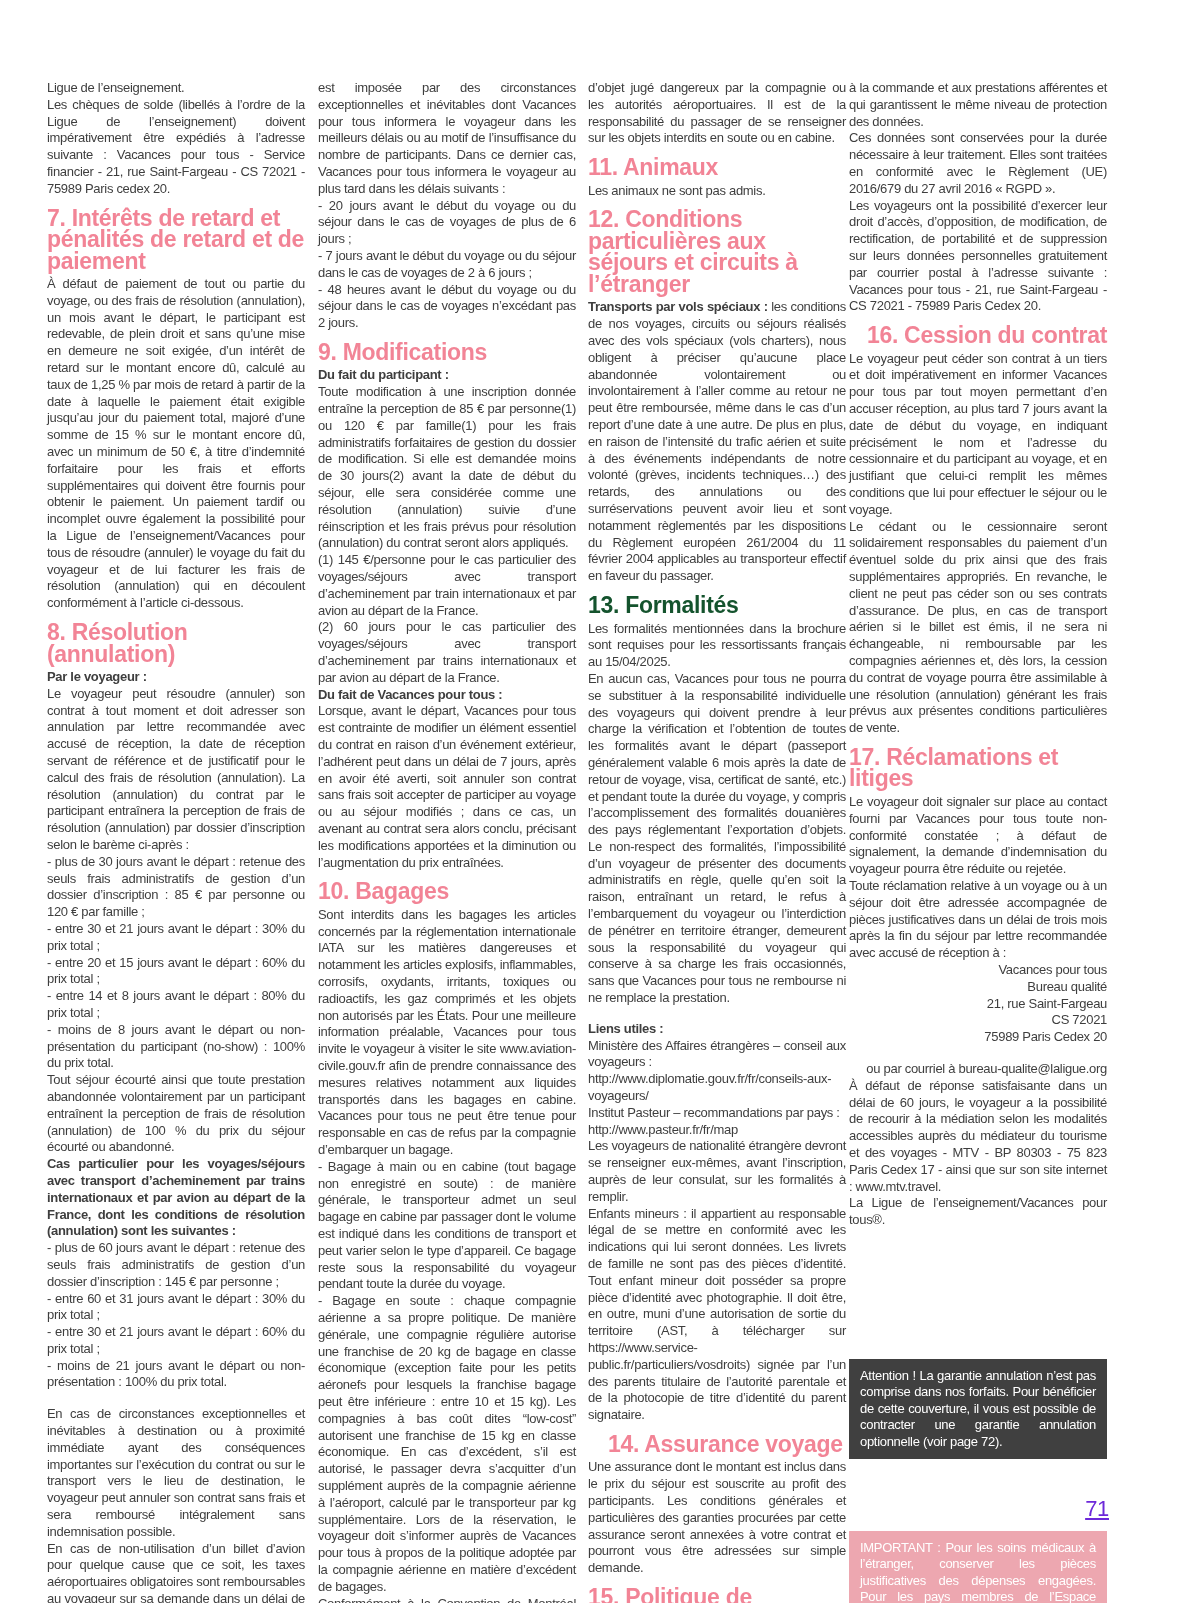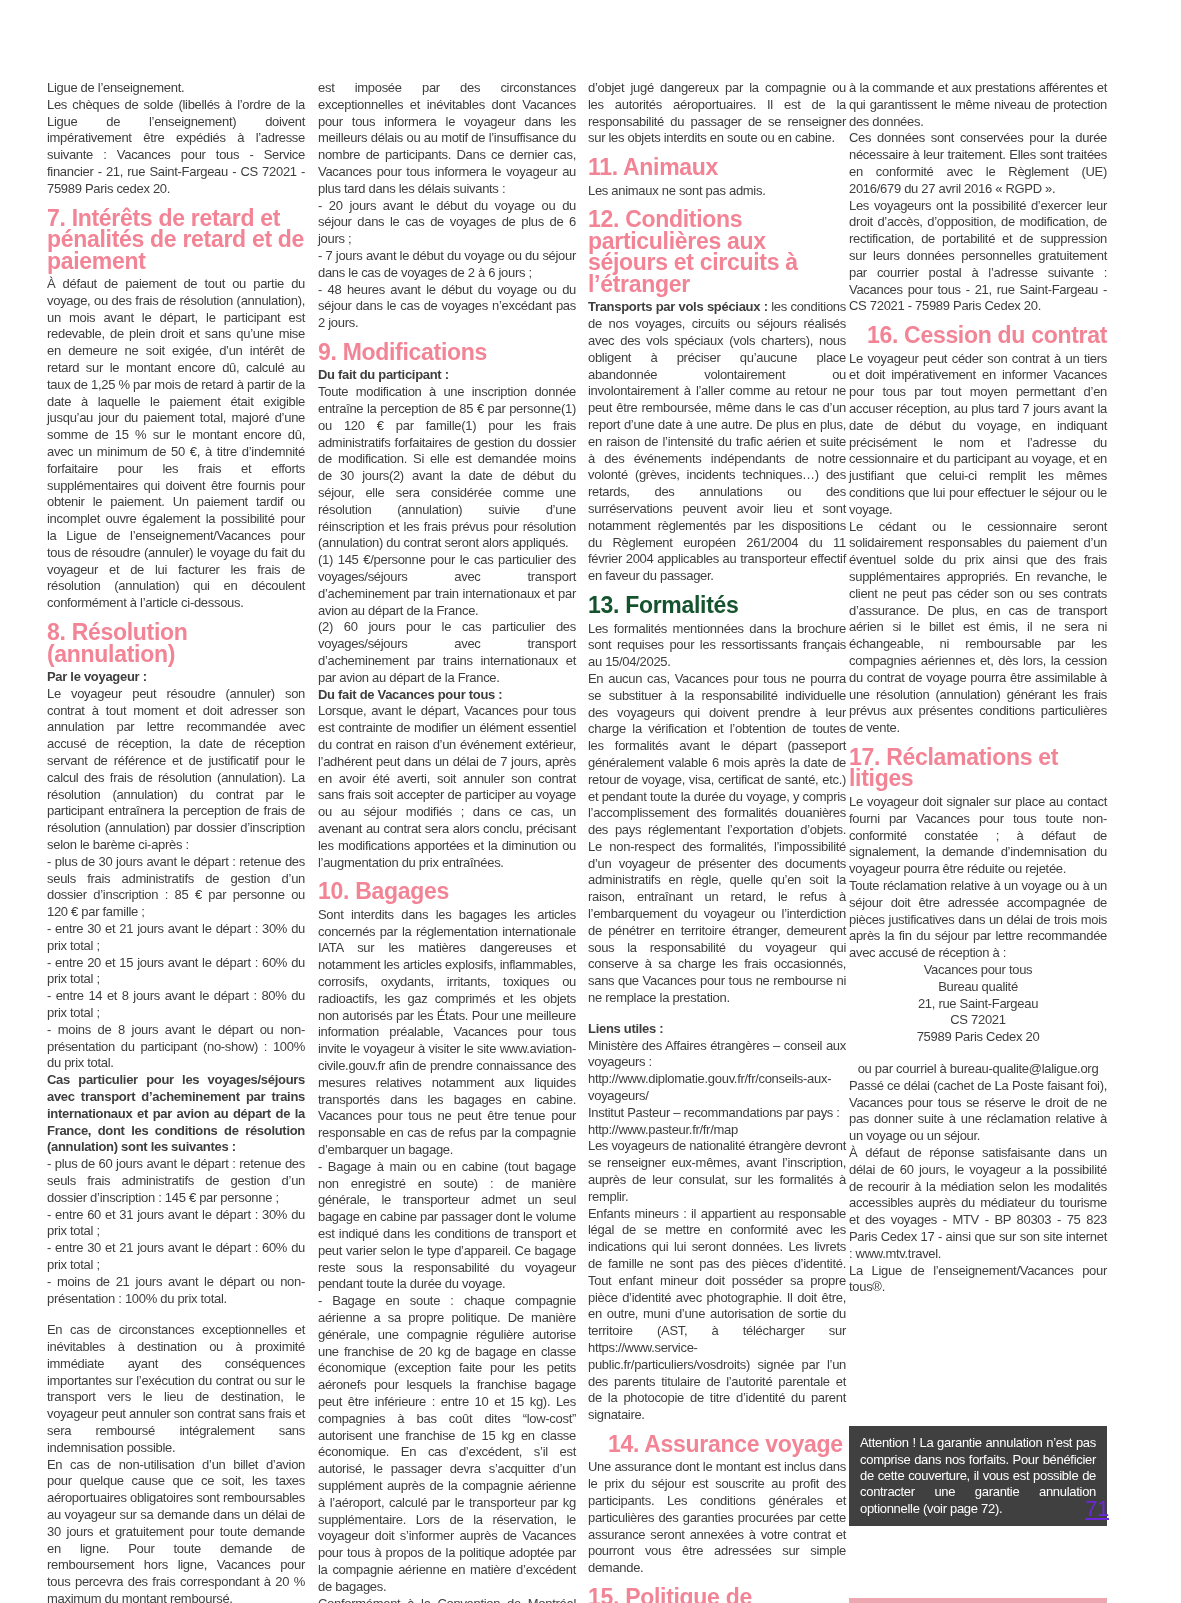--- a/index.html
+++ b/index.html
@@ -11,21 +11,21 @@
   #col1{left:47px;} #col2{left:318px;} #col3{left:588px;} #col4{left:849px;}
   .para{
     font-size:13px;line-height:16.8px;text-align:justify;
     letter-spacing:-0.3px;word-break:break-word;
   }
   .bold{font-weight:bold;}
   .heading{
     font-size:23px;line-height:21.5px;letter-spacing:-0.3px;
     margin:10px 0 4px 0;font-weight:bold;
   }
-  .center-line{font-size:13px;line-height:16.8px;text-align:center;letter-spacing:-0.3px;}
+  .center-line{font-size:13px;line-height:16.8px;text-align:right;letter-spacing:-0.3px;}
   .pinkbox{
     color:#ffffff;padding:9px 11px;font-size:13px;line-height:16.4px;
     text-align:justify;letter-spacing:-0.3px;word-break:break-word;
   }
   .pagenum{
     position:absolute;right:72px;top:1496px;font-size:22px;color:#6d28d9;
     letter-spacing:-0.3px;
     text-decoration:underline;
   }
 </style>
@@ -38,20 +38,21 @@
     <div class="heading" style="color: rgb(242, 132, 150);">7. Intérêts de retard et pénalités de retard et de paiement</div>
     <div class="para">À défaut de paiement de tout ou partie du voyage, ou des frais de résolution (annulation), un mois avant le départ, le participant est redevable, de plein droit et sans qu’une mise en demeure ne soit exigée, d’un intérêt de retard sur le montant encore dû, calculé au taux de 1,25 % par mois de retard à partir de la date à laquelle le paiement était exigible jusqu’au jour du paiement total, majoré d’une somme de 15 % sur le montant encore dû, avec un minimum de 50 €, à titre d’indemnité forfaitaire pour les frais et efforts supplémentaires qui doivent être fournis pour obtenir le paiement. Un paiement tardif ou incomplet ouvre également la possibilité pour la Ligue de l’enseignement/Vacances pour tous de résoudre (annuler) le voyage du fait du voyageur et de lui facturer les frais de résolution (annulation) qui en découlent conformément à l’article ci-dessous.</div>
     <div class="heading" style="color: rgb(242, 132, 150);">8. Résolution (annulation)</div>
     <div class="para bold">Par le voyageur :</div>
     <div class="para">Le voyageur peut résoudre (annuler) son contrat à tout moment et doit adresser son annulation par lettre recommandée avec accusé de réception, la date de réception servant de référence et de justificatif pour le calcul des frais de résolution (annulation). La résolution (annulation) du contrat par le participant entraînera la perception de frais de résolution (annulation) par dossier d’inscription selon le barème ci-après :</div>
     <div class="para">- plus de 30 jours avant le départ : retenue des seuls frais administratifs de gestion d’un dossier d’inscription : 85 € par personne ou 120 € par famille ;</div>
     <div class="para">- entre 30 et 21 jours avant le départ : 30% du prix total ;</div>
     <div class="para">- entre 20 et 15 jours avant le départ : 60% du prix total ;</div>
     <div class="para">- entre 14 et 8 jours avant le départ : 80% du prix total ;</div>
     <div class="para">- moins de 8 jours avant le départ ou non-présentation du participant (no-show) : 100% du prix total.</div>
+    <div class="para">Tout séjour écourté ainsi que toute prestation abandonnée volontairement par un participant entraînent la perception de frais de résolution (annulation) de 100 % du prix du séjour écourté ou abandonné.</div>
     <div class="para bold">Cas particulier pour les voyages/séjours avec transport d’acheminement par trains internationaux et par avion au départ de la France, dont les conditions de résolution (annulation) sont les suivantes :</div>
     <div class="para">- plus de 60 jours avant le départ : retenue des seuls frais administratifs de gestion d’un dossier d’inscription : 145 € par personne ;</div>
     <div class="para">- entre 60 et 31 jours avant le départ : 30% du prix total ;</div>
     <div class="para">- entre 30 et 21 jours avant le départ : 60% du prix total ;</div>
     <div class="para">- moins de 21 jours avant le départ ou non-présentation : 100% du prix total.</div>
     <div style="height: 15px;"></div>
     <div class="para">En cas de circonstances exceptionnelles et inévitables à destination ou à proximité immédiate ayant des conséquences importantes sur l’exécution du contrat ou sur le transport vers le lieu de destination, le voyageur peut annuler son contrat sans frais et sera remboursé intégralement sans indemnisation possible.</div>
     <div class="para">En cas de non-utilisation d’un billet d’avion pour quelque cause que ce soit, les taxes aéroportuaires obligatoires sont remboursables au voyageur sur sa demande dans un délai de 30 jours et gratuitement pour toute demande en ligne. Pour toute demande de remboursement hors ligne, Vacances pour tous percevra des frais correspondant à 20 % maximum du montant remboursé.</div>
   </div>
 <div class="col" id="col2">
@@ -103,21 +104,20 @@
     <div class="heading" style="color: rgb(242, 132, 150);">17. Réclamations et litiges</div>
     <div class="para">Le voyageur doit signaler sur place au contact fourni par Vacances pour tous toute non-conformité constatée ; à défaut de signalement, la demande d’indemnisation du voyageur pourra être réduite ou rejetée.</div>
     <div class="para">Toute réclamation relative à un voyage ou à un séjour doit être adressée accompagnée de pièces justificatives dans un délai de trois mois après la fin du séjour par lettre recommandée avec accusé de réception à :</div>
     <div class="center-line">Vacances pour tous</div>
     <div class="center-line">Bureau qualité</div>
     <div class="center-line">21, rue Saint-Fargeau</div>
     <div class="center-line">CS 72021</div>
     <div class="center-line">75989 Paris Cedex 20</div>
     <div style="height: 15px;"></div>
     <div class="center-line">ou par courriel à bureau-qualite@laligue.org</div>
-    <div class="para">Passé ce délai (cachet de La Poste faisant foi), Vacances pour tous se réserve le droit de ne pas donner suite à une réclamation relative à un voyage ou un séjour.</div>
     <div class="para">À défaut de réponse satisfaisante dans un délai de 60 jours, le voyageur a la possibilité de recourir à la médiation selon les modalités accessibles auprès du médiateur du tourisme et des voyages - MTV - BP 80303 - 75 823 Paris Cedex 17 - ainsi que sur son site internet : www.mtv.travel.</div>
     <div class="para">La Ligue de l’enseignement/Vacances pour tous®.</div>
     <div style="height: 130px;"></div>
     <div class="pinkbox" style="background: #404040;">Attention ! La garantie annulation n’est pas comprise dans nos forfaits. Pour bénéficier de cette couverture, il vous est possible de contracter une garantie annulation optionnelle (voir page 72).</div>
     <div style="height: 72px;"></div>
     <div class="pinkbox" style="background: rgb(237, 167, 176);">IMPORTANT : Pour les soins médicaux à l’étranger, conserver les pièces justificatives des dépenses engagées. Pour les pays membres de l’Espace économique européen, se munir de la carte européenne d’assurance maladie (CEAM) délivrée par la section de Sécurité sociale dont vous dépendez (cette carte permet la prise en charge sur place des soins médicaux).</div>
   </div>
 
 <div class="pagenum">71</div>
 

